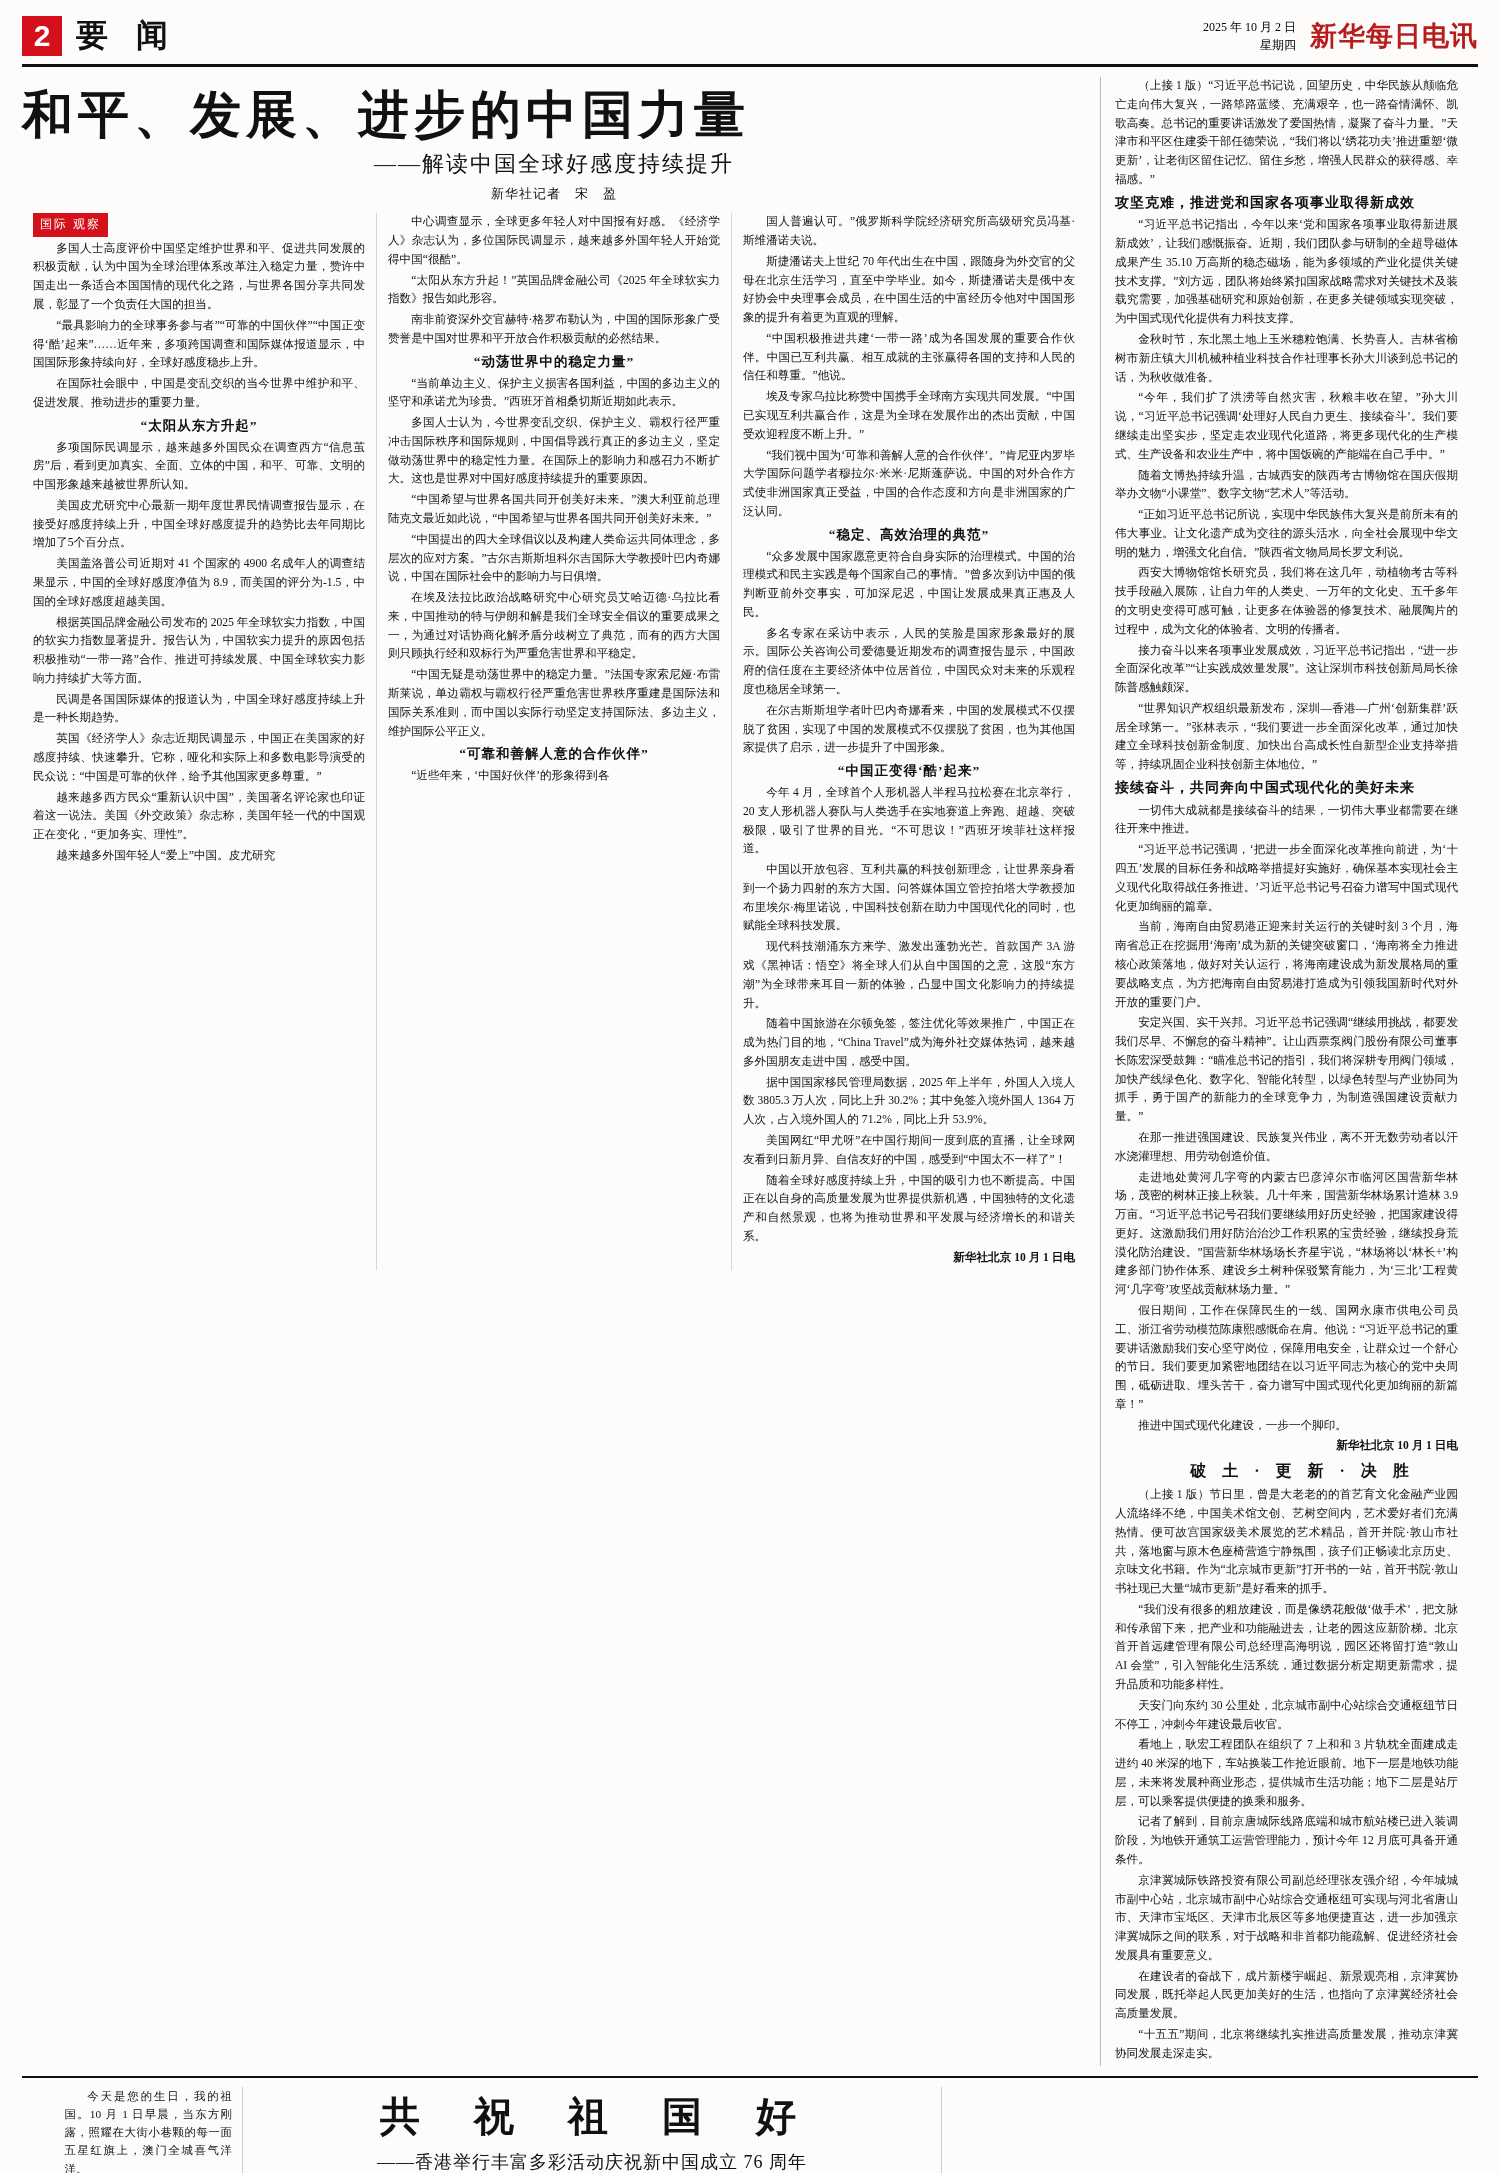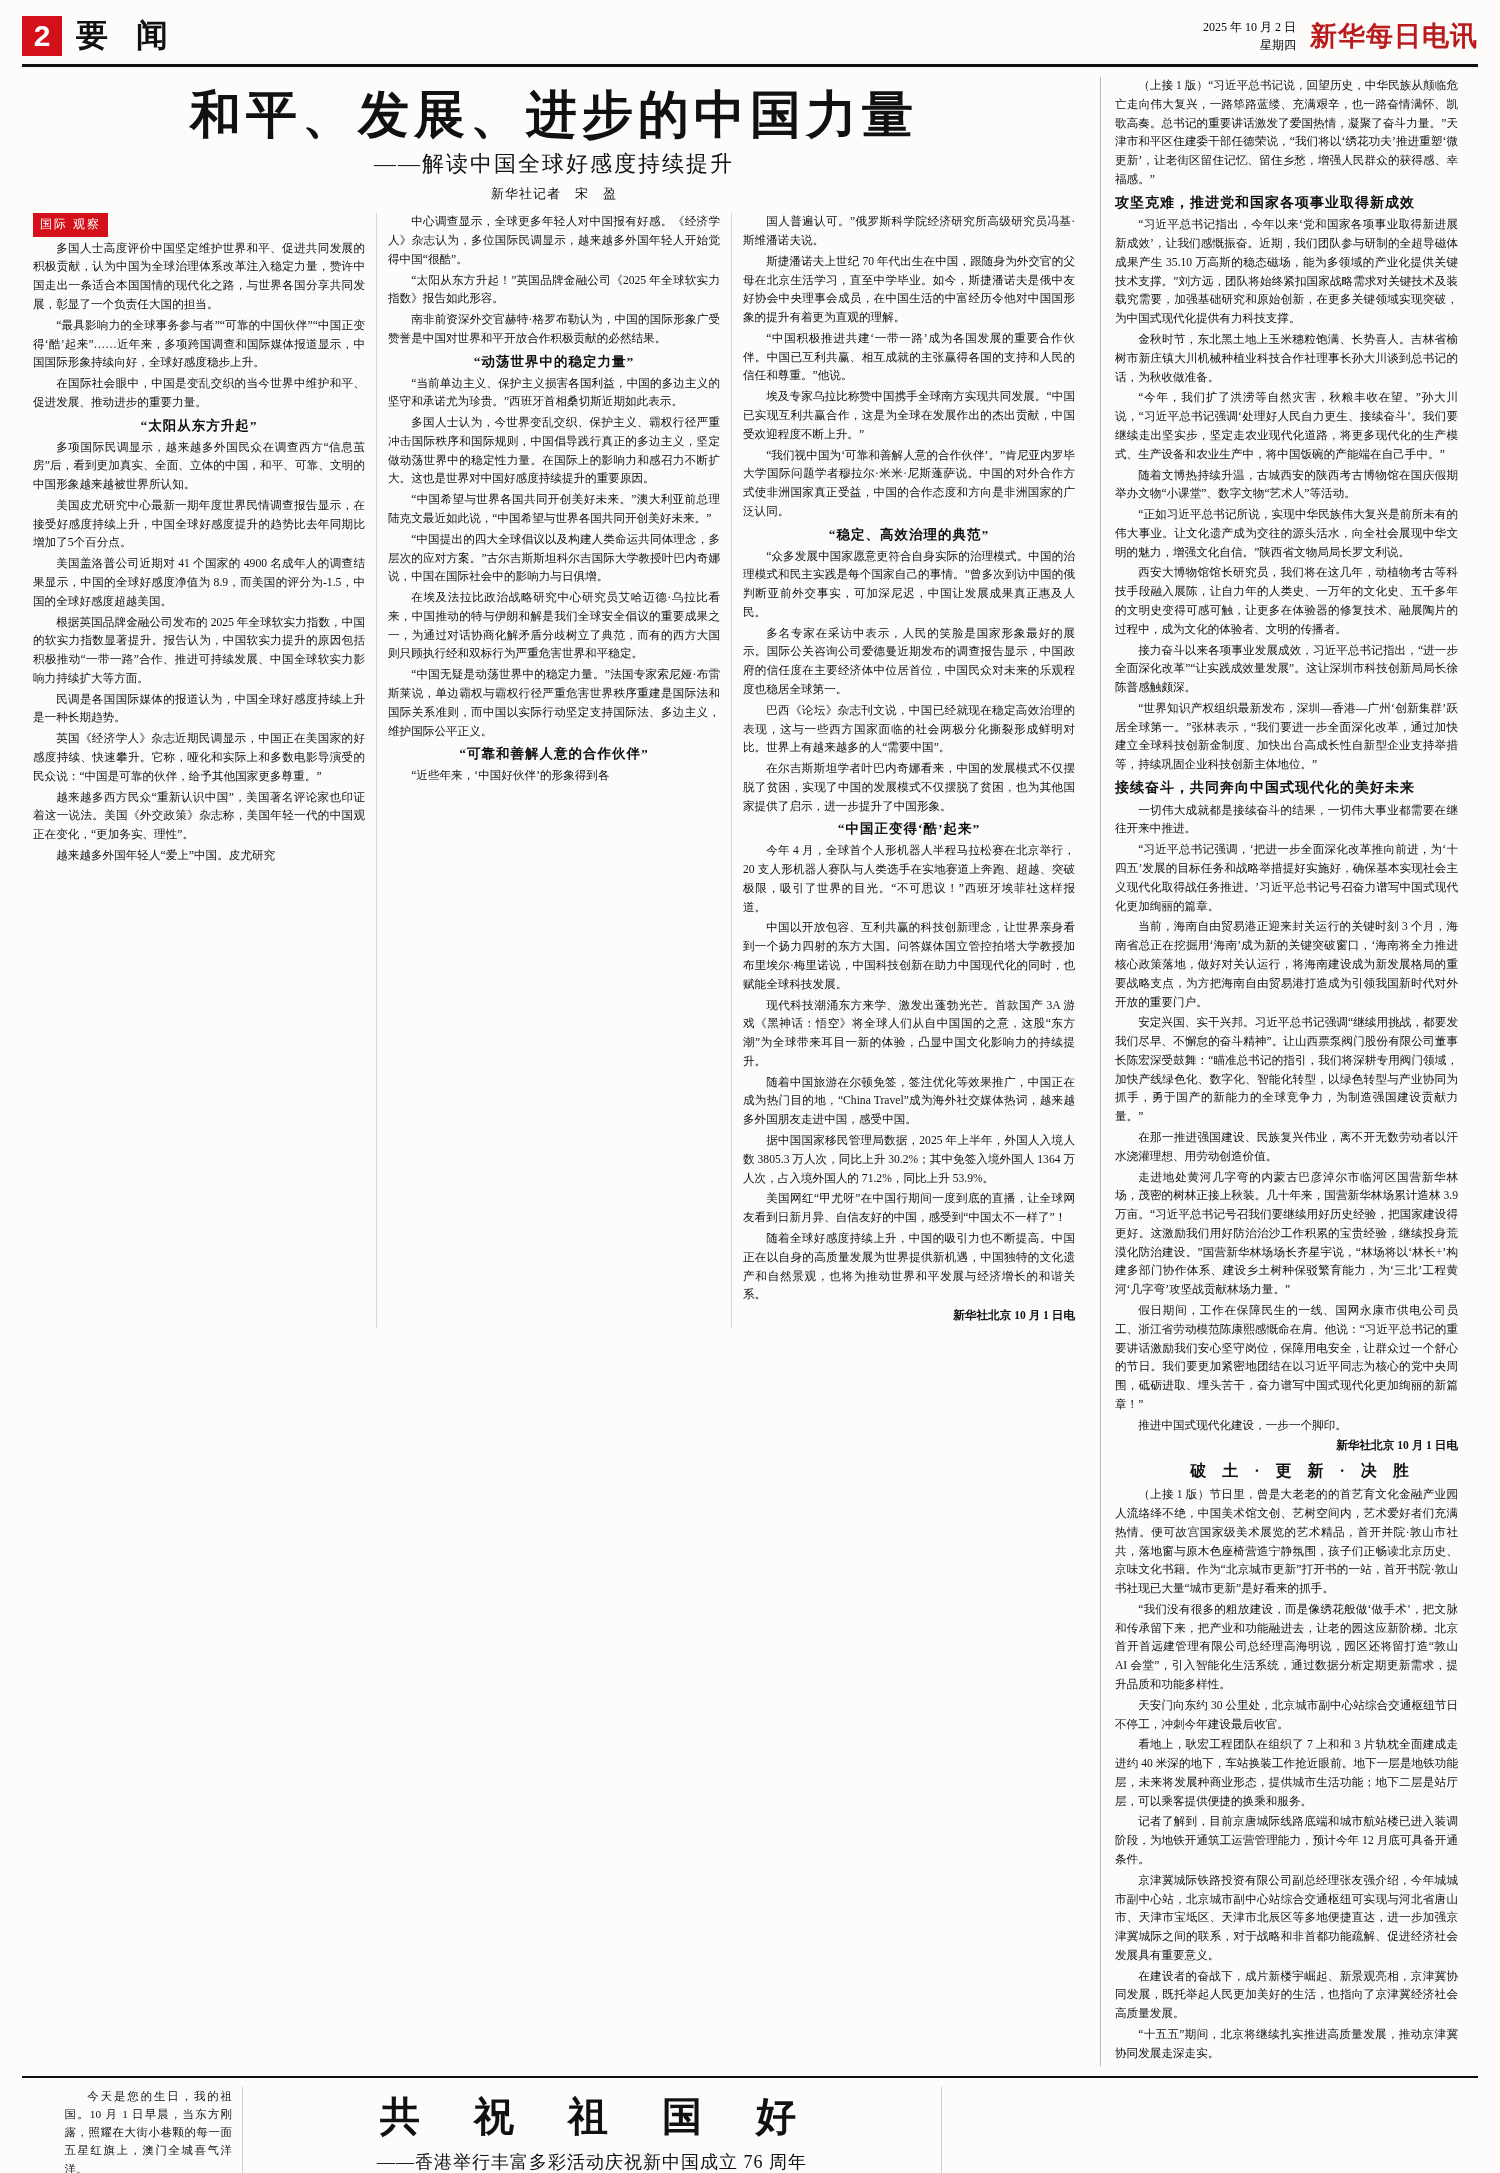--- a/index.html
+++ b/index.html
@@ -31,21 +31,21 @@
     font-size:27px; font-weight:bold; color:#b91c1c; letter-spacing:1px;
     font-family:"Liberation Serif",serif; white-space:nowrap;
   }
 
   
   .top-zone { display:flex; margin-top:10px; }
   .top-left { width:1078px; padding-right:14px; }
   .top-right { width:358px; border-left:1px solid #bbb; padding-left:14px; }
 
   .headline {
-    text-align:center; font-size:51px; font-weight:bold; letter-spacing:5px;
+    text-align:left; font-size:51px; font-weight:bold; letter-spacing:5px;
     line-height:1.18; margin:8px 0 4px 0;
   }
   .subhead { text-align:center; font-size:22px; letter-spacing:2px; margin-bottom:6px; }
   .byline { text-align:center; font-size:13px; margin-bottom:10px; letter-spacing:1px; }
 
   .cols3 { display:flex; gap:0; }
   .col { flex:1; padding:0 11px; font-size:11.6px; line-height:1.62; text-align:justify; }
   .col:not(:last-child) { border-right:1px solid #d8d8d8; }
   .col p { margin:0 0 2px 0; text-indent:2em; }
   .subhd { font-weight:bold; font-size:13.5px; text-align:center; margin:8px 0 4px 0; text-indent:0 !important; letter-spacing:1px; }
@@ -141,21 +141,20 @@
 
         <div class="col">
           <p>国人普遍认可。”俄罗斯科学院经济研究所高级研究员冯基·斯维潘诺夫说。</p>
           <p>斯捷潘诺夫上世纪 70 年代出生在中国，跟随身为外交官的父母在北京生活学习，直至中学毕业。如今，斯捷潘诺夫是俄中友好协会中央理事会成员，在中国生活的中富经历令他对中国国形象的提升有着更为直观的理解。</p>
           <p>“中国积极推进共建‘一带一路’成为各国发展的重要合作伙伴。中国已互利共赢、相互成就的主张赢得各国的支持和人民的信任和尊重。”他说。</p>
           <p>埃及专家乌拉比称赞中国携手全球南方实现共同发展。“中国已实现互利共赢合作，这是为全球在发展作出的杰出贡献，中国受欢迎程度不断上升。”</p>
           <p>“我们视中国为‘可靠和善解人意的合作伙伴’。”肯尼亚内罗毕大学国际问题学者穆拉尔·米米·尼斯蓬萨说。中国的对外合作方式使非洲国家真正受益，中国的合作态度和方向是非洲国家的广泛认同。</p>
           <p class="subhd">“稳定、高效治理的典范”</p>
           <p>“众多发展中国家愿意更符合自身实际的治理模式。中国的治理模式和民主实践是每个国家自己的事情。”曾多次到访中国的俄判断亚前外交事实，可加深尼迟，中国让发展成果真正惠及人民。</p>
           <p>多名专家在采访中表示，人民的笑脸是国家形象最好的展示。国际公关咨询公司爱德曼近期发布的调查报告显示，中国政府的信任度在主要经济体中位居首位，中国民众对未来的乐观程度也稳居全球第一。</p>
-          <p>巴西《论坛》杂志刊文说，中国已经就现在稳定高效治理的表现，这与一些西方国家面临的社会两极分化撕裂形成鲜明对比。世界上有越来越多的人“需要中国”。</p>
           <p>在尔吉斯斯坦学者叶巴内奇娜看来，中国的发展模式不仅摆脱了贫困，实现了中国的发展模式不仅摆脱了贫困，也为其他国家提供了启示，进一步提升了中国形象。</p>
           <p class="subhd">“中国正变得‘酷’起来”</p>
           <p>今年 4 月，全球首个人形机器人半程马拉松赛在北京举行，20 支人形机器人赛队与人类选手在实地赛道上奔跑、超越、突破极限，吸引了世界的目光。“不可思议！”西班牙埃菲社这样报道。</p>
           <p>中国以开放包容、互利共赢的科技创新理念，让世界亲身看到一个扬力四射的东方大国。问答媒体国立管控拍塔大学教授加布里埃尔·梅里诺说，中国科技创新在助力中国现代化的同时，也赋能全球科技发展。</p>
           <p>现代科技潮涌东方来学、激发出蓬勃光芒。首款国产 3A 游戏《黑神话：悟空》将全球人们从自中国国的之意，这股“东方潮”为全球带来耳目一新的体验，凸显中国文化影响力的持续提升。</p>
           <p>随着中国旅游在尔顿免签，签注优化等效果推广，中国正在成为热门目的地，“China Travel”成为海外社交媒体热词，越来越多外国朋友走进中国，感受中国。</p>
           <p>据中国国家移民管理局数据，2025 年上半年，外国人入境人数 3805.3 万人次，同比上升 30.2%；其中免签入境外国人 1364 万人次，占入境外国人的 71.2%，同比上升 53.9%。</p>
           <p>美国网红“甲尤呀”在中国行期间一度到底的直播，让全球网友看到日新月异、自信友好的中国，感受到“中国太不一样了”！</p>
           <p>随着全球好感度持续上升，中国的吸引力也不断提高。中国正在以自身的高质量发展为世界提供新机遇，中国独特的文化遗产和自然景观，也将为推动世界和平发展与经济增长的和谐关系。</p>
           <p class="signoff">新华社北京 10 月 1 日电</p>

